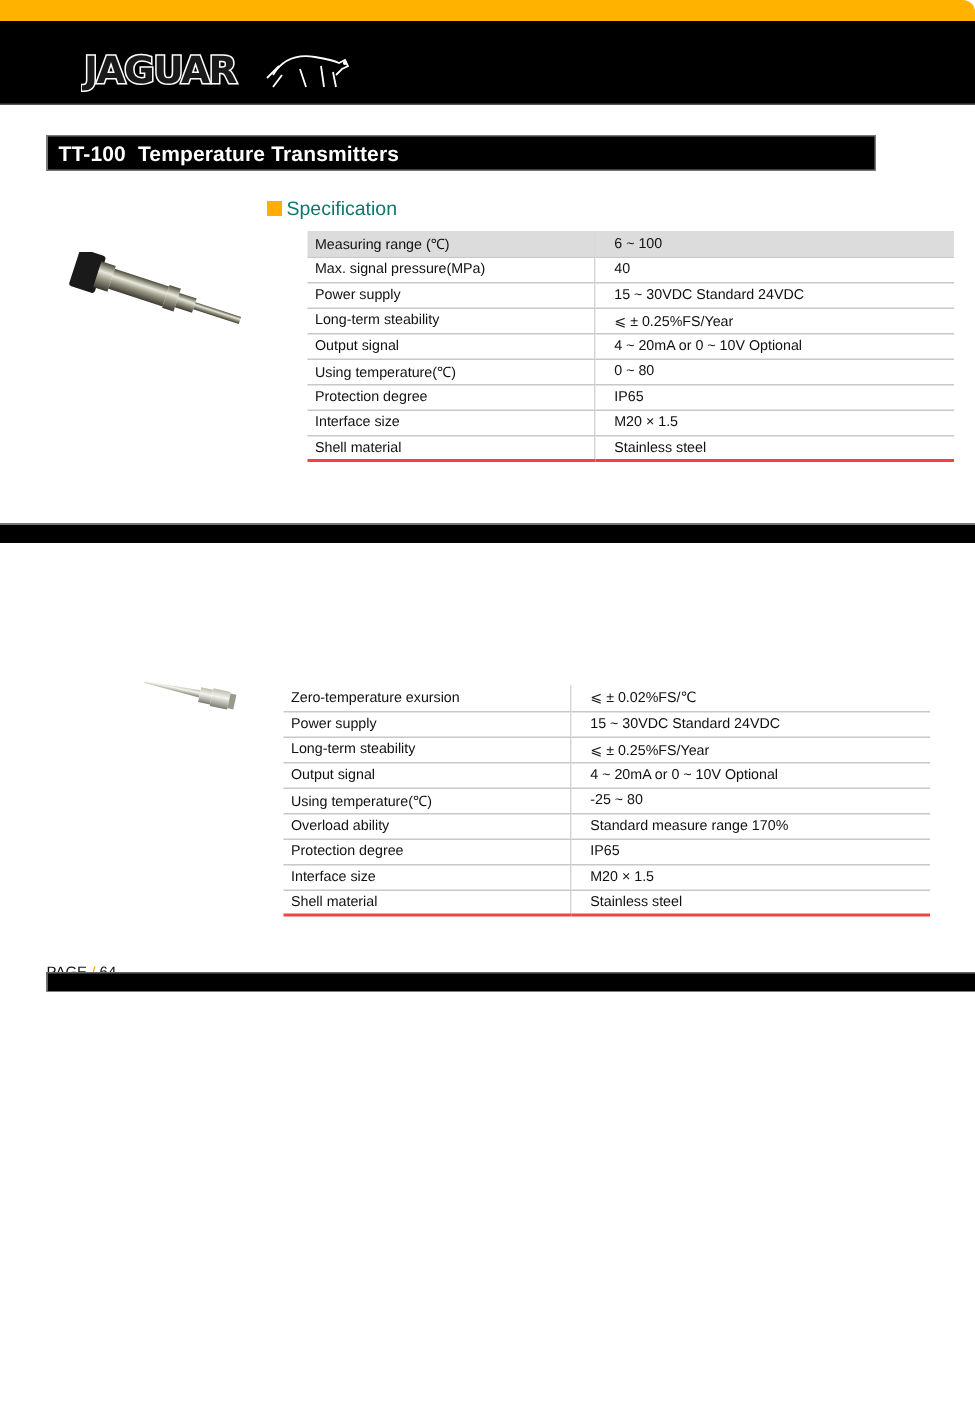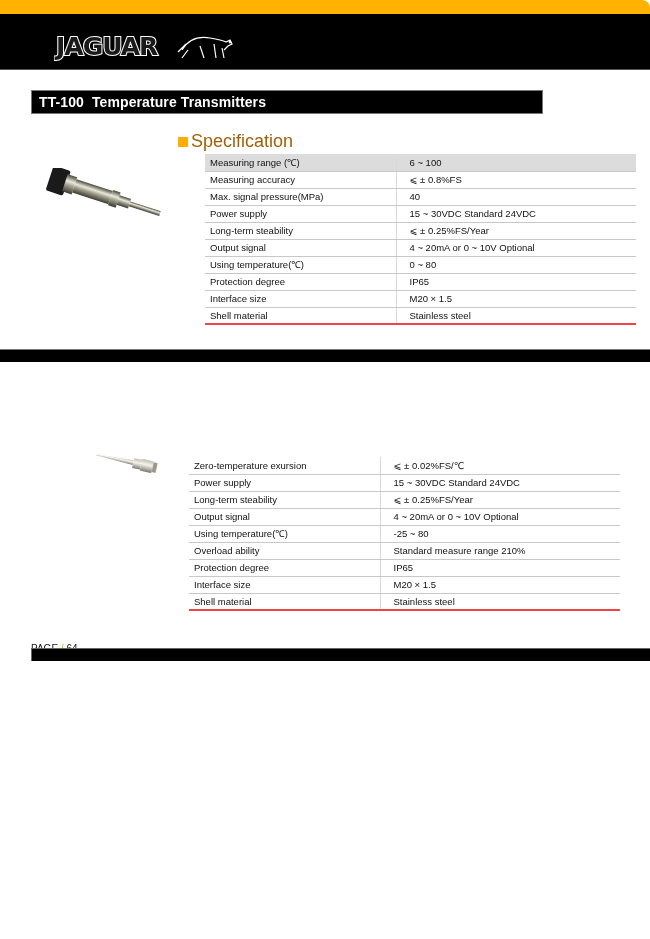--- a/index.html
+++ b/index.html
@@ -3,26 +3,26 @@
 <meta charset="utf-8">
 <style>
   * { margin:0; padding:0; box-sizing:border-box; }
   html, body { width:650px; height:939px; background:#ffffff; overflow:hidden; }
   body { position:relative; font-family:"Liberation Sans", sans-serif; color:#111; }
 
   .top-stripe { position:absolute; left:0; top:0; width:650px; height:14px; background:#ffb300; border-top-right-radius:8px; }
   .header-band { position:absolute; left:0; top:14px; width:650px; height:56px; background:#000; border-bottom:1px solid #555; }
   .logo { position:absolute; left:54px; top:28px; width:190px; height:36px; }
 
-  .title-bar { position:absolute; left:31px; top:90px; width:512px; height:24px; background:#000; border:1px solid #777; }
+  .title-bar { position:absolute; left:31px; top:90px; width:553px; height:24px; background:#000; border:1px solid #777; }
   .title-text { position:absolute; left:7px; top:3px; color:#fff; font-weight:bold; font-size:14px; letter-spacing:0.1px; white-space:pre; }
 
   .spec-heading { position:absolute; left:178px; top:131px; display:flex; align-items:center; }
   .spec-square { width:10px; height:10px; background:#ffae00; margin-right:3px; }
-  .spec-label { font-size:18px; color:#a16207; }
+  .spec-label { font-size:13px; color:#0f766e; }
 
   .spec-table { position:absolute; left:189px; width:431px; border-collapse:collapse; font-size:9.5px; }
   .spec-table td { height:17px; padding:0 0 0 5px; color:#111; border-bottom:1px solid #c8c8c8; white-space:nowrap; }
   .spec-table td.val { padding-left:13px; border-left:1px solid #d8d8d8; }
   .spec-table tr.shaded td { background:#dcdcdc; }
   .spec-table tr:last-child td { border-bottom:2px solid #ef4444; }
   .spec-table td.key { width:191px; }
 
   .table1 { top:154px;margin-left:16px; }
   .table2 { top:457px; }
@@ -81,24 +81,20 @@
     <rect x="80" y="22" width="12" height="10" fill="url(#steel)"></rect>
     <rect x="92" y="24.5" width="32" height="5" fill="url(#steel)"></rect>
   </g>
 </svg>
 
 <table class="spec-table table1">
   <tbody>
     <tr class="shaded">
         <td class="key">Measuring range (℃)</td>
         <td class="val">6 ~ 100</td>
-      </tr>
-    <tr>
-        <td class="key">Measuring accuracy</td>
-        <td class="val">⩽ ± 0.8%FS</td>
       </tr>
     <tr>
         <td class="key">Max. signal pressure(MPa)</td>
         <td class="val">40</td>
       </tr>
     <tr>
         <td class="key">Power supply</td>
         <td class="val">15 ~ 30VDC  Standard 24VDC</td>
       </tr>
     <tr>
@@ -163,21 +159,21 @@
     <tr>
         <td class="key">Output signal</td>
         <td class="val">4 ~ 20mA or 0 ~ 10V  Optional</td>
       </tr>
     <tr>
         <td class="key">Using temperature(℃)</td>
         <td class="val">-25 ~ 80</td>
       </tr>
     <tr>
         <td class="key">Overload ability</td>
-        <td class="val">Standard measure range 210%</td>
+        <td class="val">Standard measure range 170%</td>
       </tr>
     <tr>
         <td class="key">Protection degree</td>
         <td class="val">IP65</td>
       </tr>
     <tr>
         <td class="key">Interface size</td>
         <td class="val">M20 × 1.5</td>
       </tr>
     <tr>

